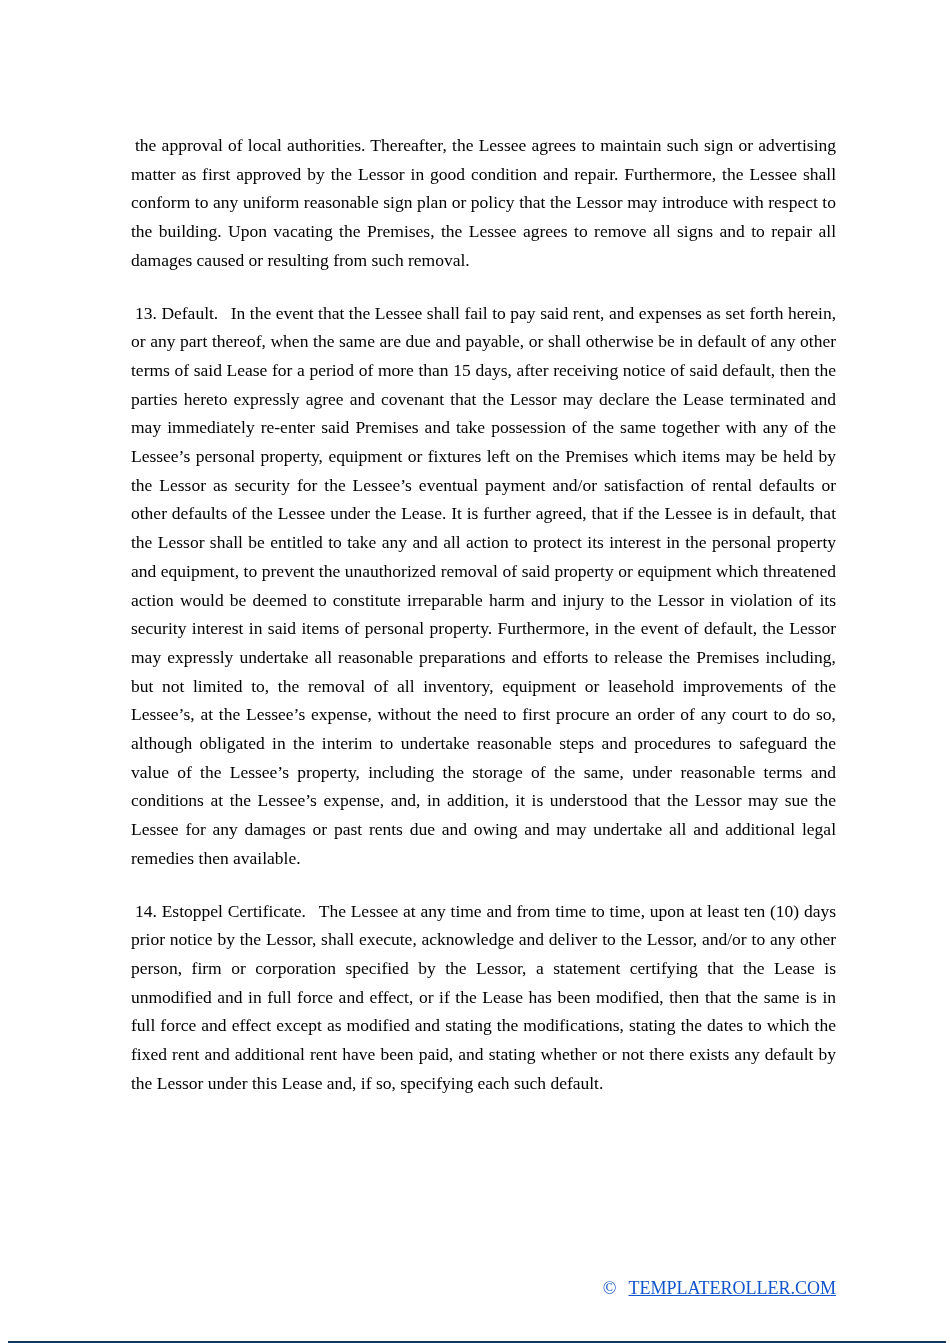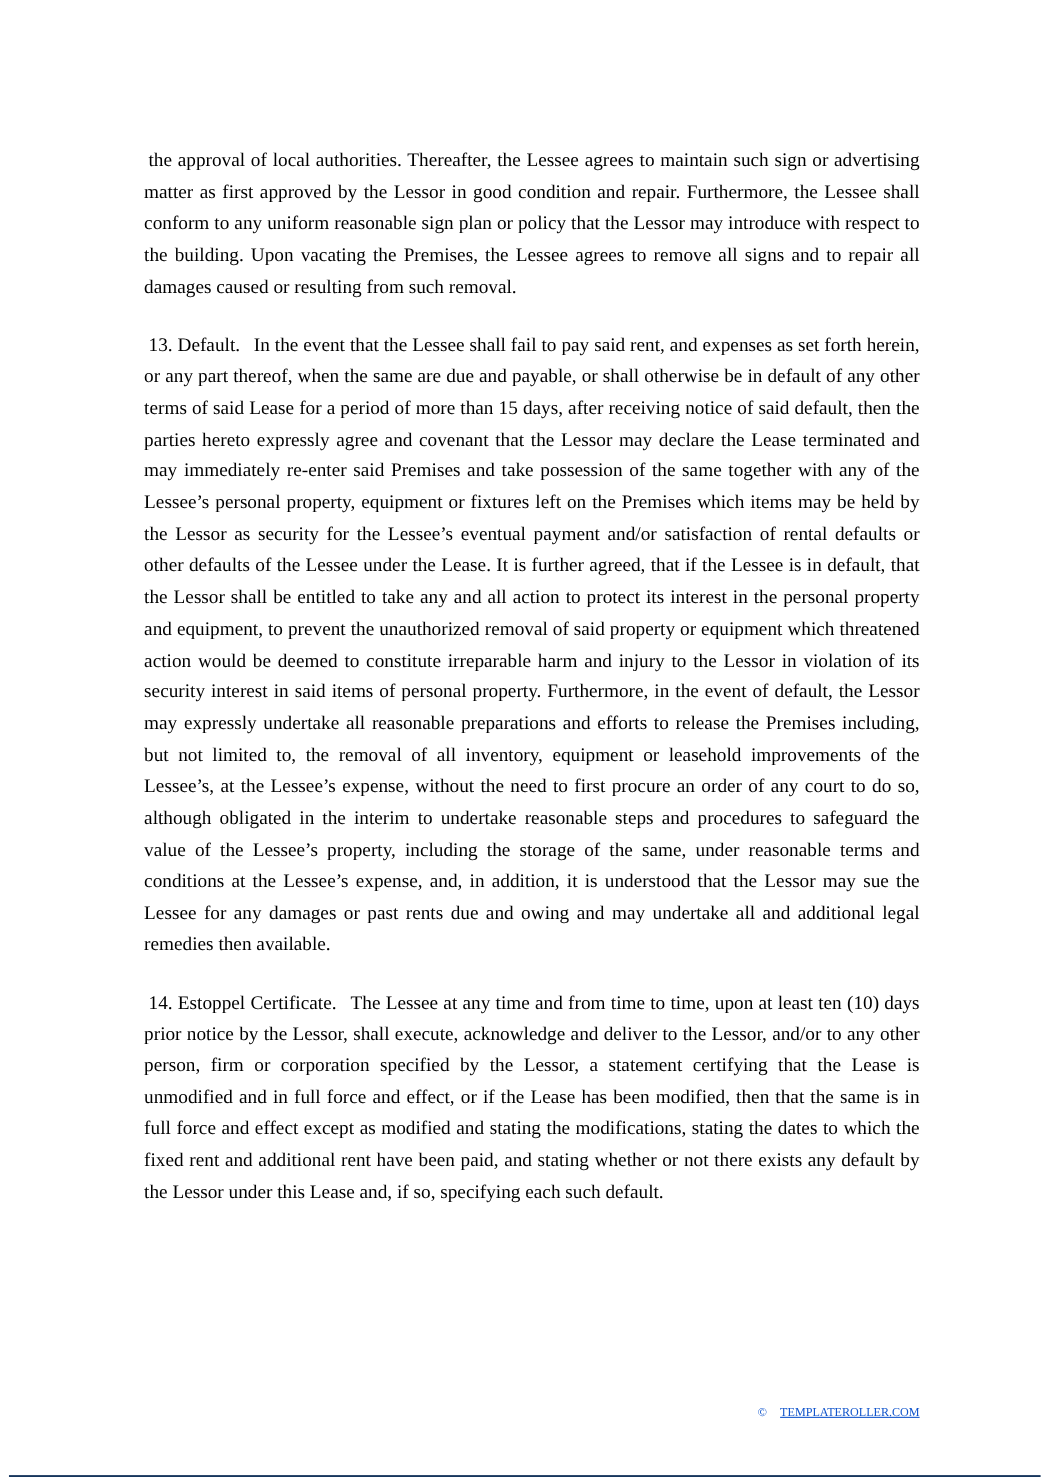--- a/index.html
+++ b/index.html
@@ -28,21 +28,21 @@
     margin-bottom: 16px;
   }
   .para strong {
     font-weight: normal;
   }
   .footer {
     position: absolute;
     right: 114px;
     top: 1266px;
     font-family: "Liberation Serif", "DejaVu Serif", serif;
-    font-size: 11px;
+    font-size: 18px;
     white-space: nowrap;
   }
   .copy {
     color: #1155cc;
     text-decoration: none;
     margin-right: 4px;
   }
   .footer-link {
     color: #1155cc;
     text-decoration: underline;

